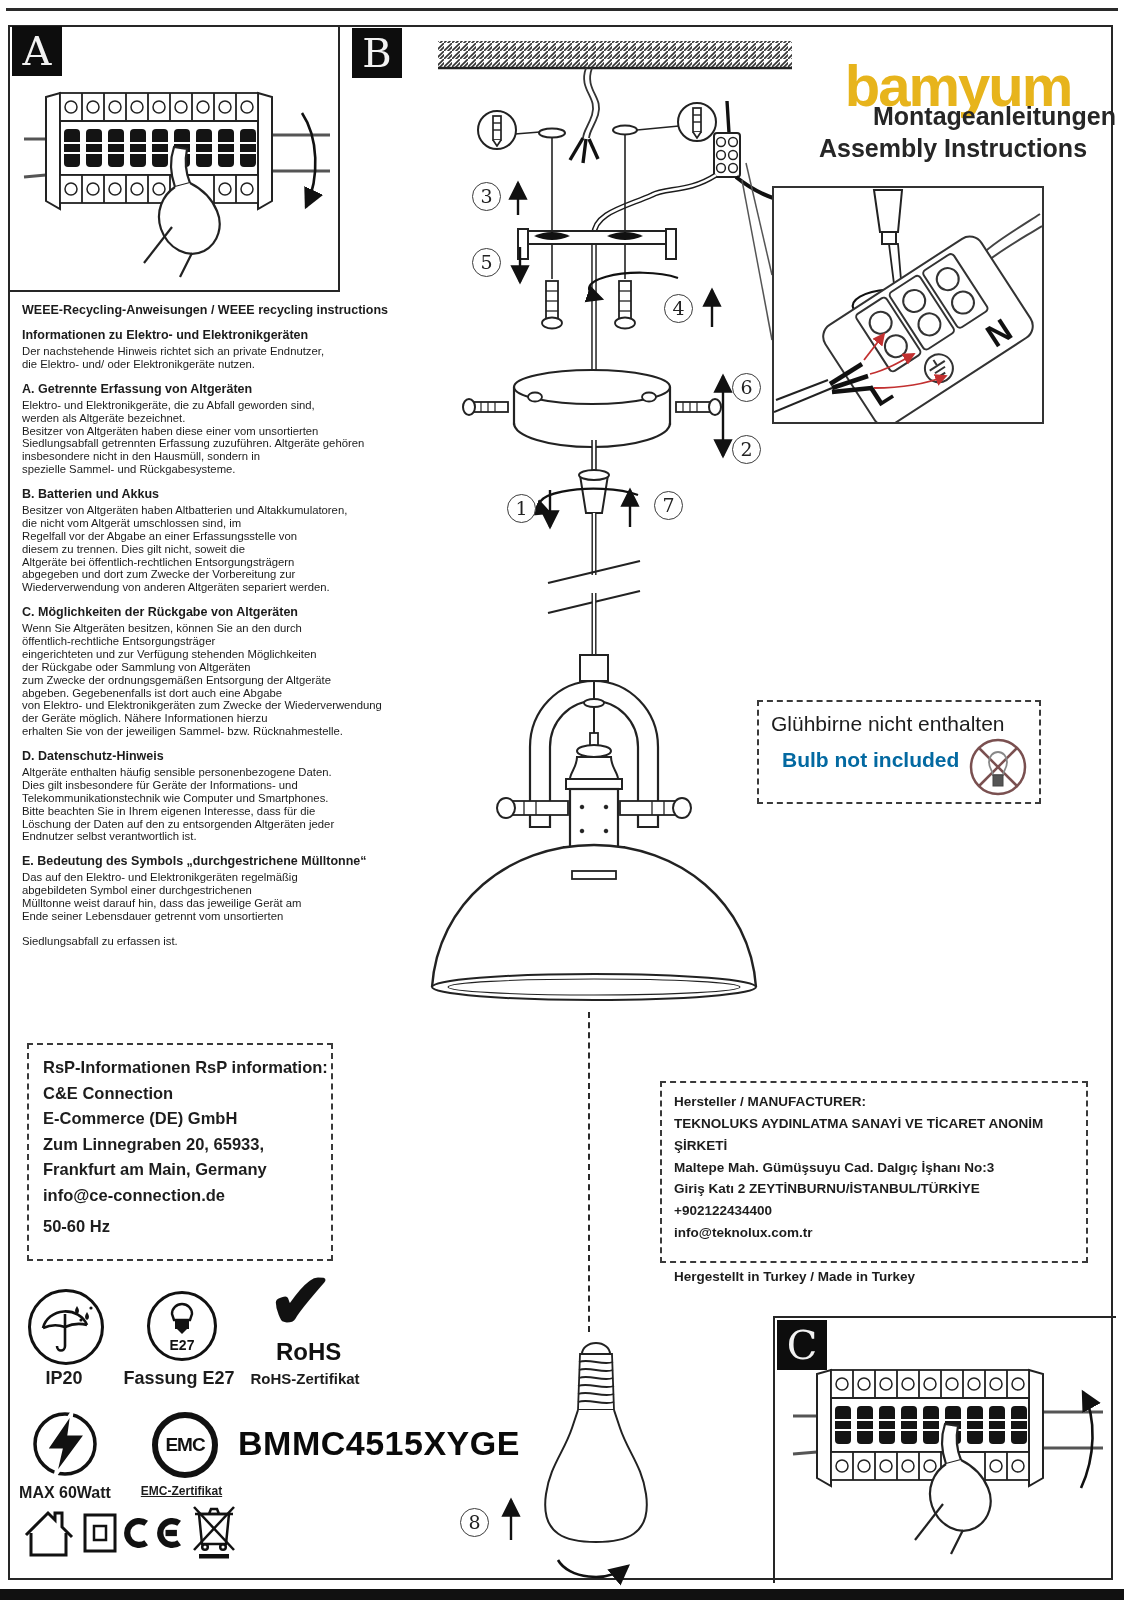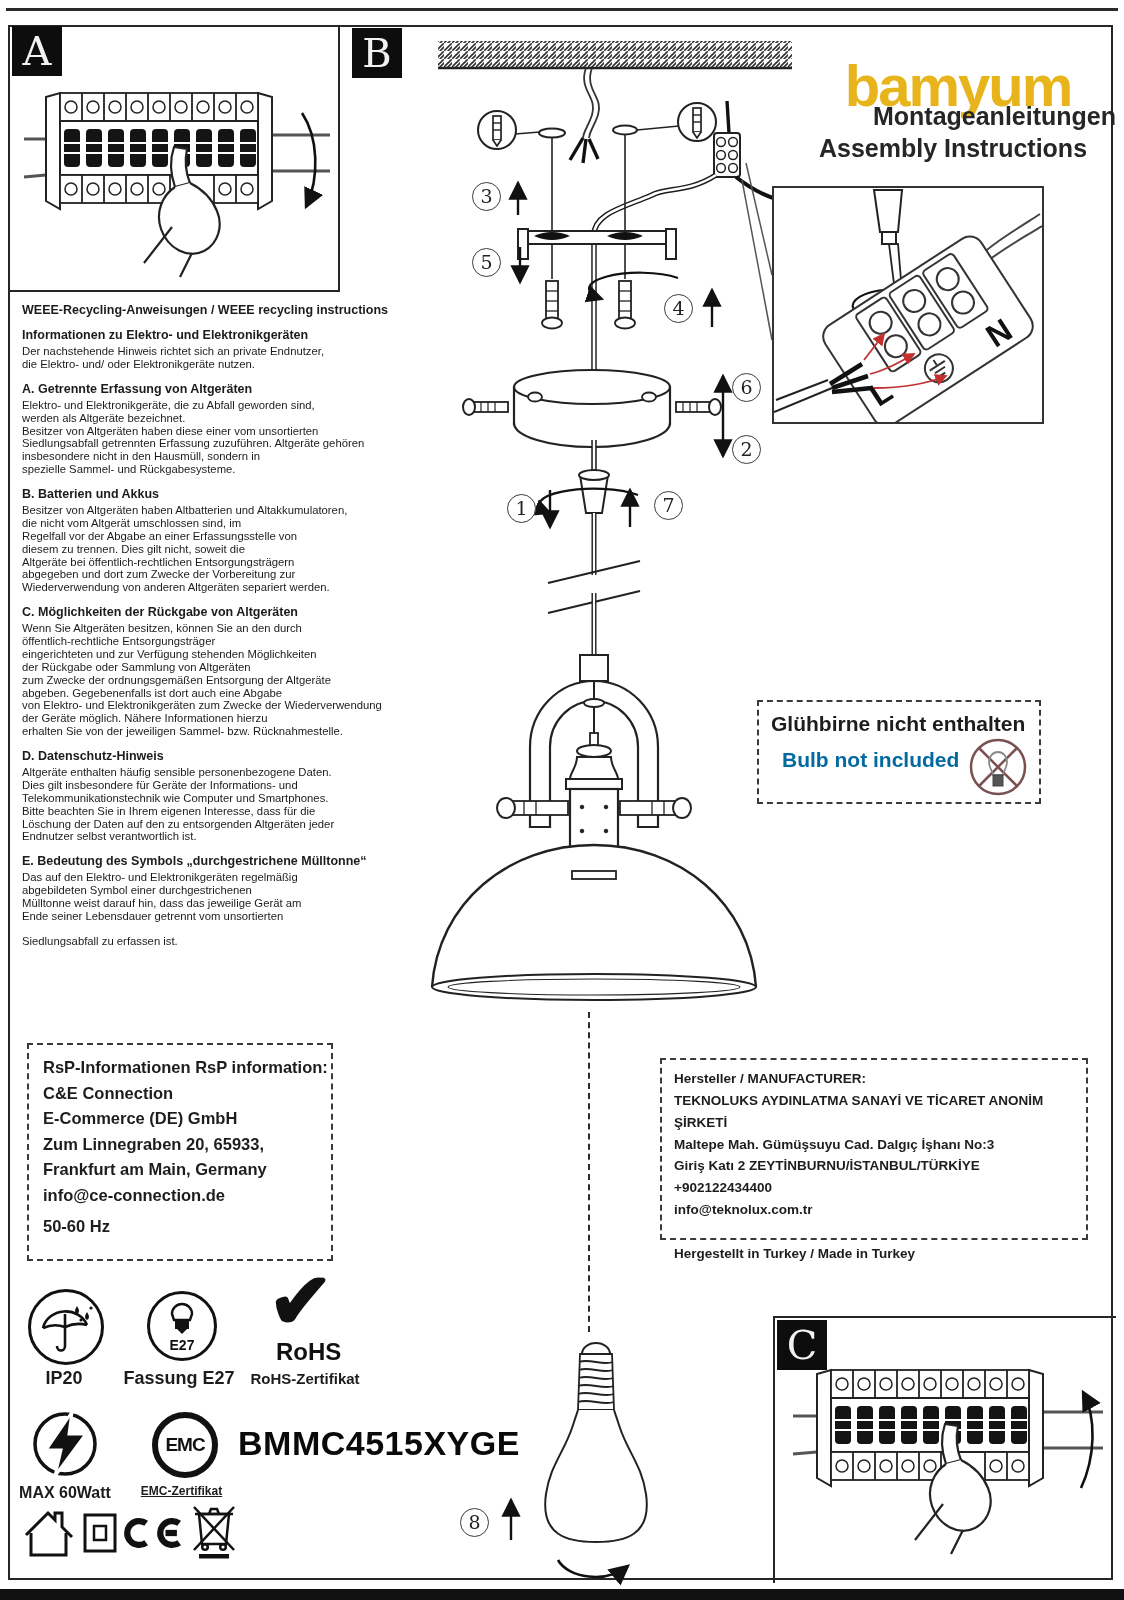--- a/index.html
+++ b/index.html
@@ -408,21 +408,21 @@
       </g>
       <g stroke="#c23030" stroke-width="1.8" fill="none">
         <path d="M 90,172 L 110,146" marker-end="url(#ahred)"></path>
         <path d="M 96,186 C 112,182 126,174 140,166" marker-end="url(#ahred)"></path>
         <path d="M 100,200 C 126,200 152,196 172,188" marker-end="url(#ahred)"></path>
       </g>
     </svg>
   </div>
 
   <div class="abs dashbox" style="left:757px;top:700px;width:280px;height:100px;">
-    <div style="position:absolute;left:12px;top:10px;font-size:21px;font-weight:bold;color:#1d1d1d;text-align:right;">Glühbirne nicht enthalten</div>
+    <div style="position:absolute;left:12px;top:10px;font-size:21px;font-weight:normal;color:#1d1d1d;text-align:right;">Glühbirne nicht enthalten</div>
     <div style="position:absolute;left:12px;top:46px;font-size:21px;font-weight:bold;color:#0369a1;margin-left:11px;">Bulb not included</div>
     <svg style="position:absolute;left:208px;top:34px;" width="62" height="62" viewBox="0 0 62 62">
       <circle cx="31" cy="31" r="27" fill="none" stroke="#7a5050" stroke-width="2.5"></circle>
       <line x1="12" y1="12" x2="50" y2="50" stroke="#7a5050" stroke-width="2.5"></line>
       <line x1="50" y1="12" x2="12" y2="50" stroke="#7a5050" stroke-width="2.5"></line>
       <path d="M 22,26 A 9,10 0 0 1 40,26 C 40,33 36,35 36,39 L 26,39 C 26,35 22,33 22,26 Z" fill="none" stroke="#888" stroke-width="1.8"></path>
       <rect x="26" y="39" width="10" height="11" fill="#555" stroke="#444" stroke-width="1"></rect>
     </svg>
   </div>
 
@@ -458,21 +458,21 @@
   <div class="abs dashbox" style="left:27px;top:1043px;width:306px;height:218px;padding:10px 0 0 14px;box-sizing:border-box;font-weight:bold;font-size:16.5px;line-height:1.55;color:#1d1d1d;">
     <div>RsP-Informationen RsP information:</div>
     <div>C&amp;E Connection</div>
     <div>E-Commerce (DE) GmbH</div>
     <div>Zum Linnegraben 20, 65933,</div>
     <div>Frankfurt am Main, Germany</div>
     <div>info@ce-connection.de</div>
     <div style="margin-top:6px;">50-60 Hz</div>
   </div>
 
-  <div class="abs dashbox" style="left:660px;top:1058px;width:428px;height:182px;padding:8px 0 0 12px;box-sizing:border-box;font-weight:bold;font-size:13.5px;line-height:1.62;color:#1d1d1d;">
+  <div class="abs dashbox" style="left:660px;top:1081px;width:428px;height:182px;padding:8px 0 0 12px;box-sizing:border-box;font-weight:bold;font-size:13.5px;line-height:1.62;color:#1d1d1d;">
     <div>Hersteller / MANUFACTURER:</div>
     <div>TEKNOLUKS AYDINLATMA SANAYİ VE TİCARET ANONİM ŞİRKETİ</div>
     <div>Maltepe Mah. Gümüşsuyu Cad. Dalgıç İşhanı No:3</div>
     <div>Giriş Katı 2 ZEYTİNBURNU/İSTANBUL/TÜRKİYE</div>
     <div>+902122434400</div>
     <div>info@teknolux.com.tr</div>
     <div style="margin-top:22px;">Hergestellt in Turkey / Made in Turkey</div>
   </div>
 
   <div class="abs" style="left:28px;top:1289px;width:70px;height:70px;border:3.5px solid #111;border-radius:50%;">

